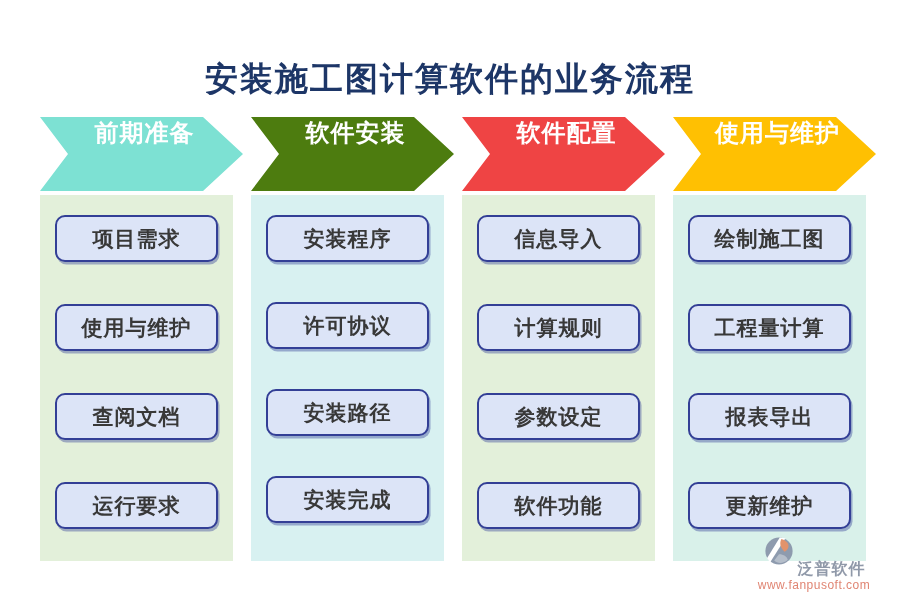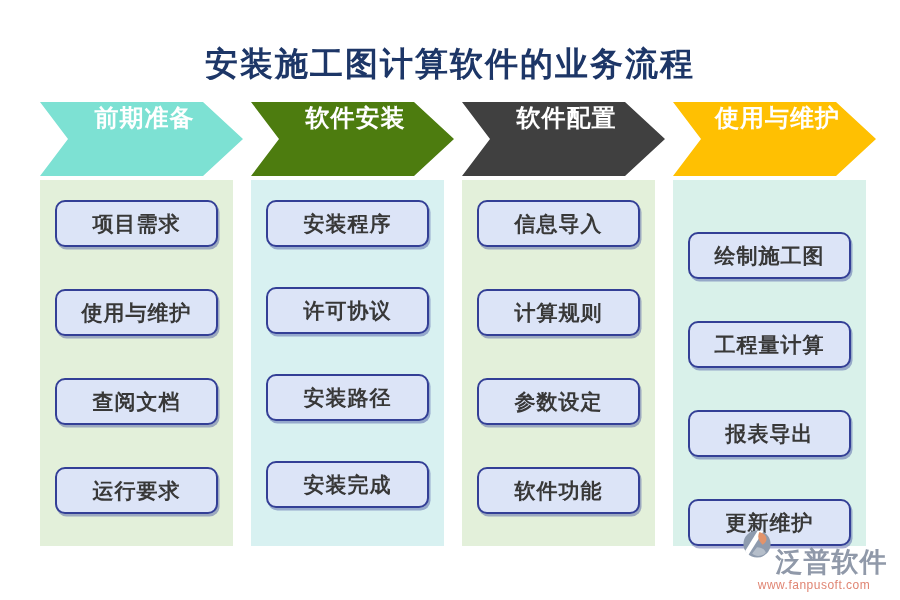--- a/index.html
+++ b/index.html
@@ -5,21 +5,21 @@
   html,body{margin:0;padding:0;background:#ffffff;}
   .canvas{
     position:relative;
     width:900px;height:600px;
     background:#ffffff;
     overflow:hidden;
     font-family:"Liberation Sans","DejaVu Sans",sans-serif;
   }
   .page-title{
     margin:0;
-    padding-top:42px;
+    padding-top:57px;
     text-align:center;
     font-size:33px;
     font-weight:bold;
     letter-spacing:2px;
     color:#1d3667;
   }
   .columns{
     display:flex;
     gap:18px;
     padding:0 34px 0 40px;
@@ -77,21 +77,21 @@
     width:160px;
     text-align:center;
   }
   .wm-row{
     display:flex;
     align-items:center;
     justify-content:center;
     gap:3px;
   }
   .wm-brand{
-    font-size:27px;
+    font-size:16px;
     font-weight:bold;
     color:#9099a9;
     letter-spacing:1px;
     white-space:nowrap;
     margin-top:37px;
   }
   .wm-url{
     margin-top:-2px;
     font-size:12px;
     color:#e08573;
@@ -126,36 +126,36 @@
       </div>
       <div class="body" style="background: rgb(216, 241, 241); gap: 40px;">
         <div class="step-box">安装程序</div>
         <div class="step-box">许可协议</div>
         <div class="step-box">安装路径</div>
         <div class="step-box">安装完成</div>
       </div>
     </div>
 
     <div class="column">
-      <div class="arrow" style="background: #404040;">
+      <div class="arrow" style="background: #ef4444;">
         <span class="label">软件配置</span>
       </div>
       <div class="body" style="background: rgb(227, 240, 218);">
         <div class="step-box">信息导入</div>
         <div class="step-box">计算规则</div>
         <div class="step-box">参数设定</div>
         <div class="step-box">软件功能</div>
       </div>
     </div>
 
     <div class="column">
       <div class="arrow" style="background: rgb(255, 192, 2);">
         <span class="label">使用与维护</span>
       </div>
-      <div class="body" style="background: rgb(217, 241, 234); justify-content: flex-end;">
+      <div class="body" style="background: rgb(217, 241, 234);">
         <div class="step-box">绘制施工图</div>
         <div class="step-box">工程量计算</div>
         <div class="step-box">报表导出</div>
         <div class="step-box">更新维护</div>
       </div>
     </div>
 
   </div>
 
   <div class="watermark">

